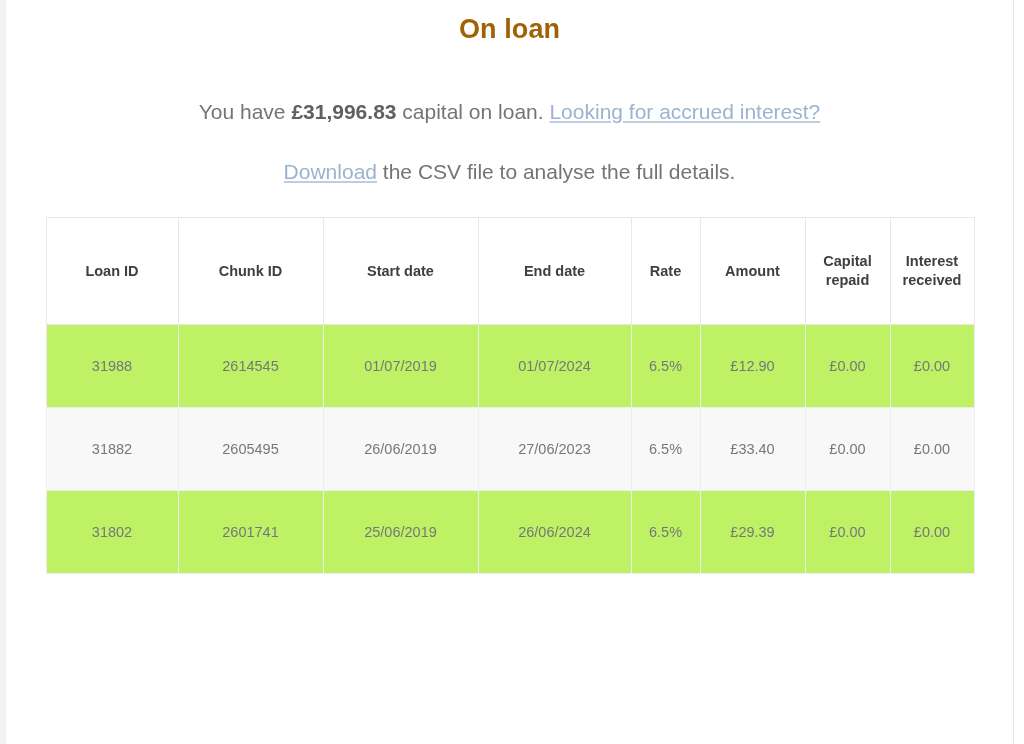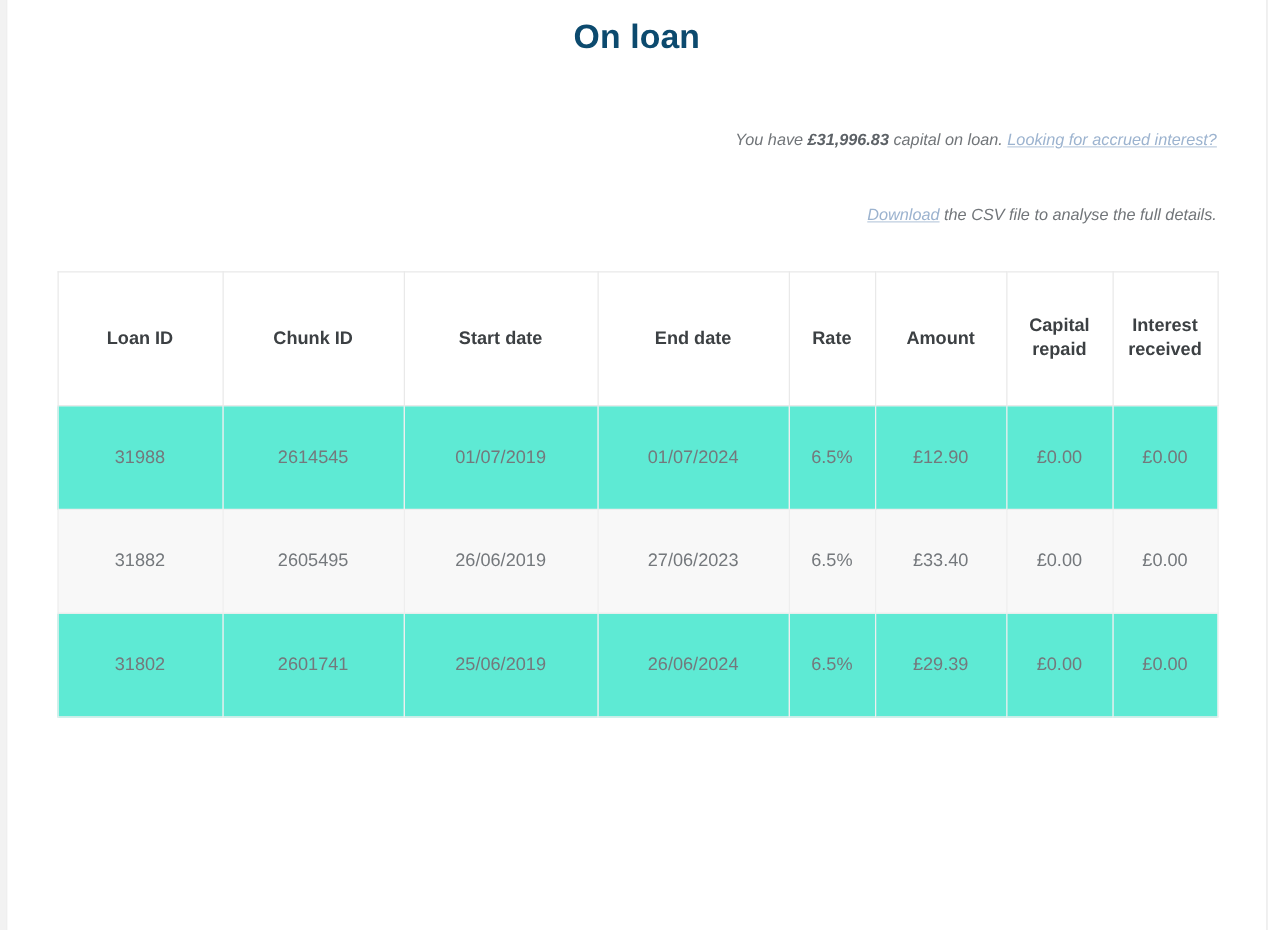--- a/index.html
+++ b/index.html
@@ -62,31 +62,30 @@
     margin: 0 auto;
     padding-top: 11px;
   }
 
   h1.page-title {
     margin: 0;
     font-size: 27px;
     line-height: 36px;
     font-weight: bold;
     text-align: center;
-    color: #0c4a6e;
+    color: #a16207;
     letter-spacing: 0.1px;
   }
 
   p.intro {
     margin: 0;
-    text-align: right;
-    font-size: 13px;
+    text-align: center;
+    font-size: 21px;
     line-height: 28px;
     color: #717579;
-    font-style: italic;
   }
   p.intro-1 { margin-top: 51px; }
   p.intro-2 { margin-top: 17px; }
   p.intro-3 { margin-top: 17px; }
   p.intro-4 { margin-top: 32px; }
 
   p.intro strong {
     font-weight: bold;
     color: #5c6166;
   }
@@ -134,21 +133,21 @@
     vertical-align: middle;
     text-align: center;
     font-size: 14.5px;
     color: #74787c;
     border: 1px solid #eeeeee;
     padding: 0 6px;
     box-sizing: border-box;
     white-space: nowrap;
   }
   table.loans tbody tr.odd td  { background: #f8f8f8; }
-  table.loans tbody tr.even td { background: #5eead4; }
+  table.loans tbody tr.even td { background: #bef264; }
 </style>
 </head>
 <body>
 
 <div id="viewport">
 
   <div id="gutter-left"></div>
   <div id="gutter-right"></div>
   <div id="scrollbar-nub"></div>
 

